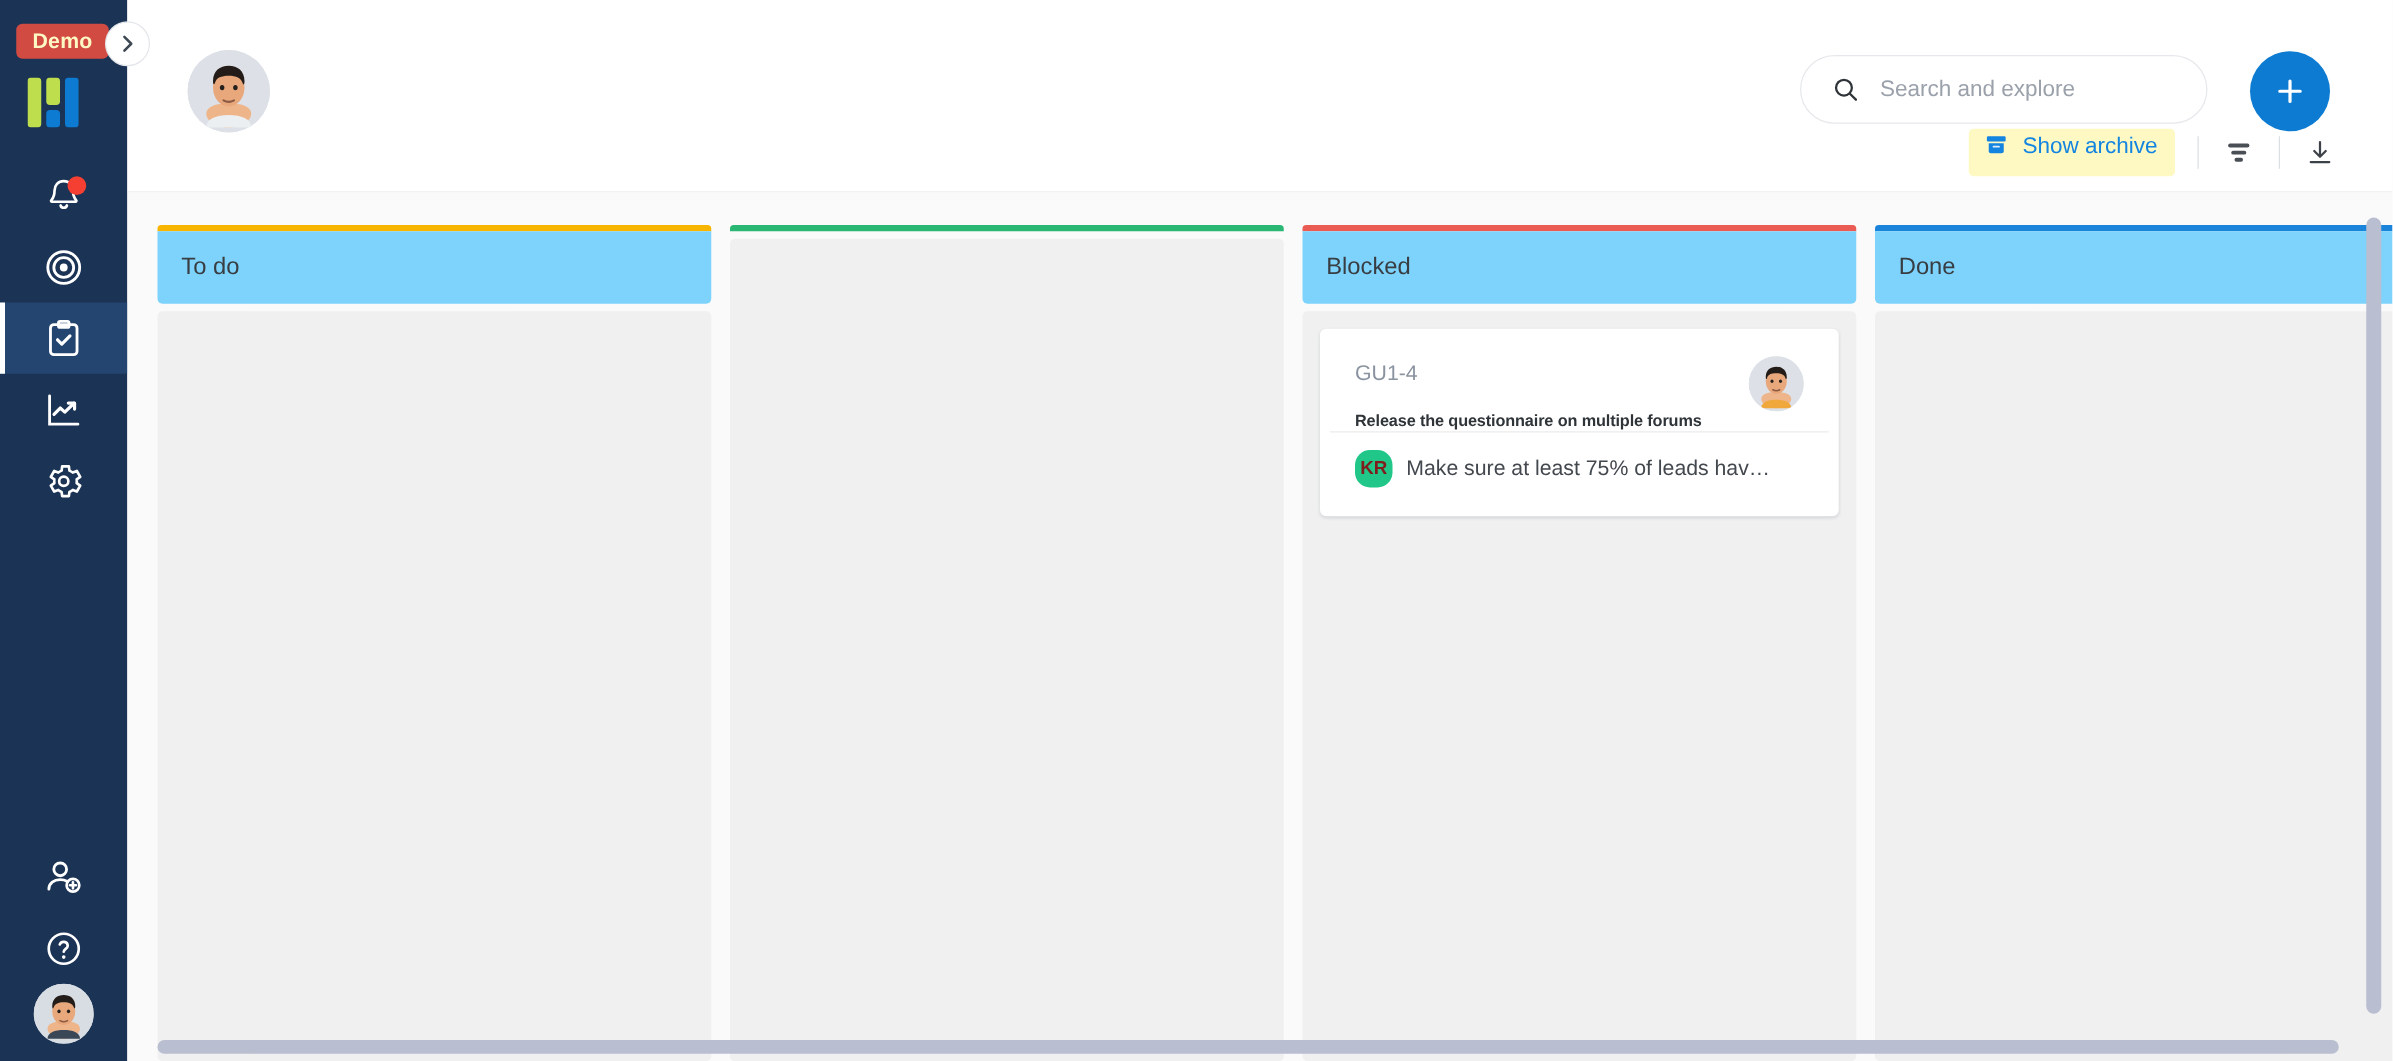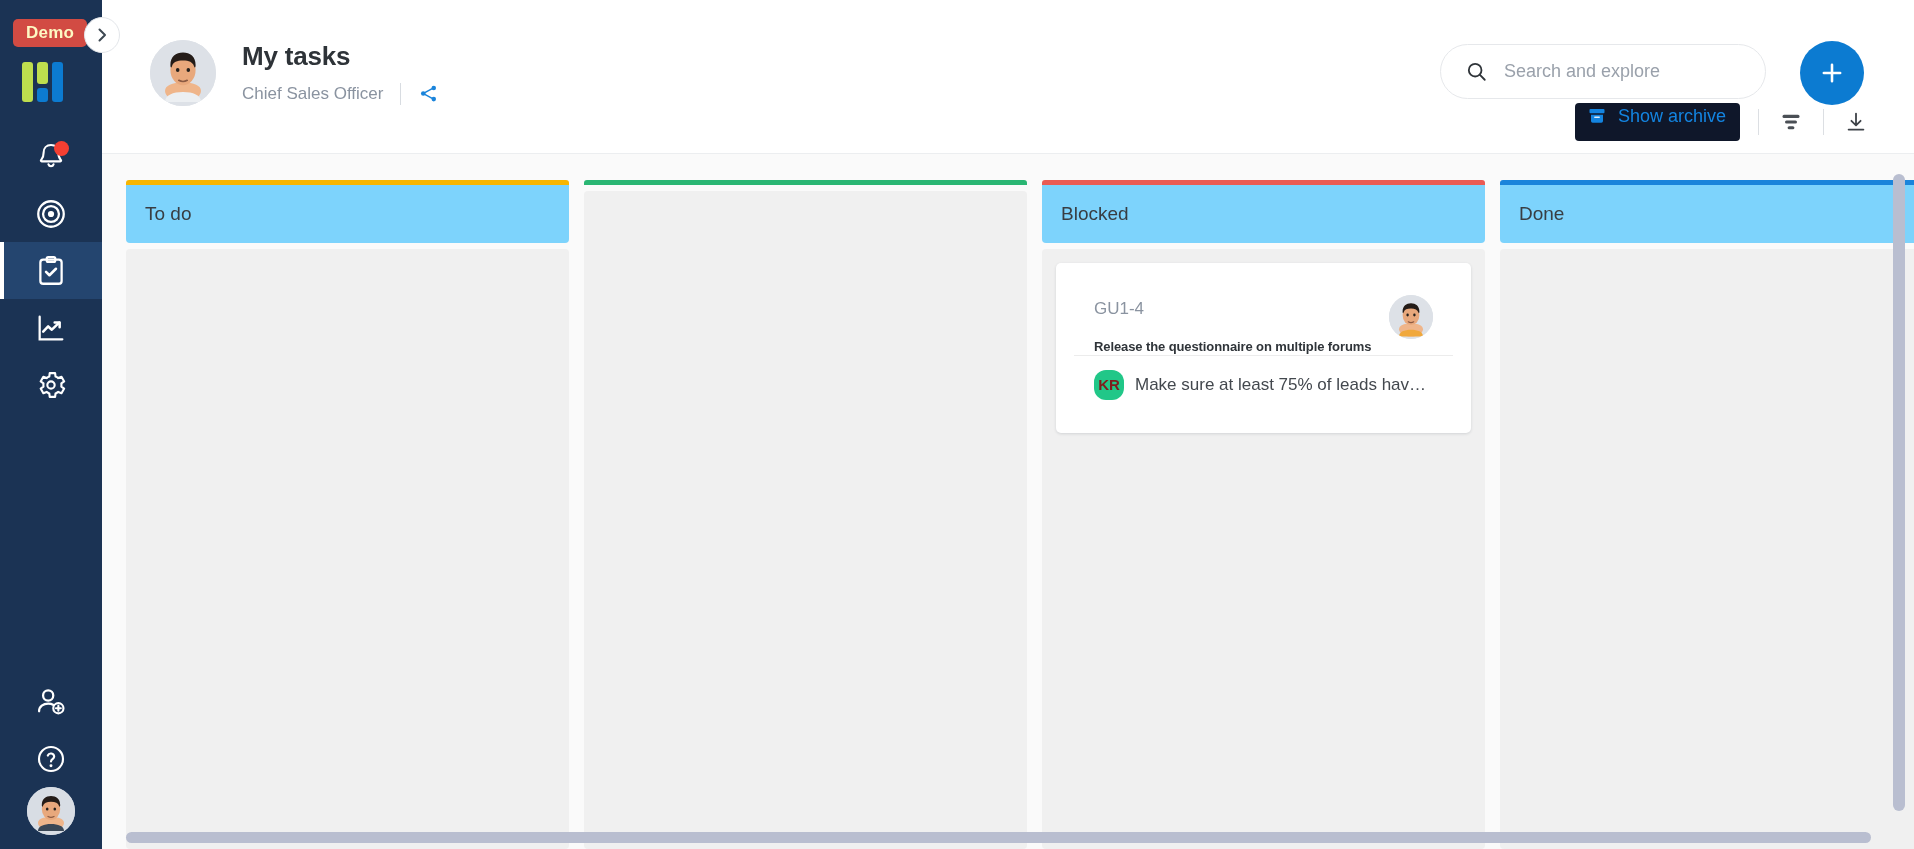--- a/index.html
+++ b/index.html
@@ -151,21 +151,21 @@
   }
 
   .toolbar {
     position: absolute;
     right: 44px; bottom: 10px;
     display: flex; align-items: center;
     height: 42px;
   }
   .archive-btn {
     display: flex; align-items: center;
-    background: #0f172a;
+    background: #fef9c3;
     border-radius: 4px;
     height: 38px;
     padding: 0 14px 12px 12px;
     gap: 11px;
     border: none; cursor: pointer;
   }
   .archive-btn span {
     font-size: 18px; color: #1384e0;
   }
   .tb-sep { width: 1px; height: 26px; background: #dcdfe3; margin: 0 18px; }
@@ -210,21 +210,21 @@
     border-radius: 4px;
     flex: 1 1 auto;
     padding: 14px;
     min-height: 0;
   }
 
   .card {
     background: #ffffff;
     border-radius: 5px;
     box-shadow: 0 1px 3px rgba(25,40,60,0.14);
-    padding: 18px;
+    padding: 8px;
   }
   .card-main { padding: 18px 20px 0 20px; position: relative; }
   .card-id {
     font-size: 17px; color: #8a93a0;
   }
   .card-avatar {
     position: absolute; right: 20px; top: 14px;
     width: 44px; height: 44px; border-radius: 50%;
     background: #dde1e7; overflow: hidden;
   }
@@ -390,33 +390,20 @@
         <svg class="face" viewBox="0 0 66 66">
           <rect width="66" height="66" fill="#dde1e7"></rect>
           <path d="M33 62c-10 0-18-5.5-18-11 0-5.5 7-8.5 18-8.5s18 3 18 8.5c0 5.5-8 11-18 11z" fill="#efb58a"></path>
           <path d="M15 62c0-7 8-10 18-10s18 3 18 10z" fill="#eceff2"></path>
           <ellipse cx="33" cy="30" rx="12.6" ry="15.2" fill="#e8a87c"></ellipse>
           <path d="M20.4 25c0-8.3 5.5-12.4 12.6-12.4S45.6 16.7 45.6 25c0 2.2-.8 3.6-1.5 1.4-1.4-4.1-5-5.8-11.1-5.8s-9.7 1.5-11.1 5.8c-.7 2.1-1.5.8-1.5-1.4z" fill="#241c18"></path>
           <ellipse cx="27.7" cy="30" rx="1.8" ry="2.1" fill="#24201d"></ellipse>
           <ellipse cx="38.3" cy="30" rx="1.8" ry="2.1" fill="#24201d"></ellipse>
           <path d="M28.8 40.3c2.6 1.5 5.8 1.5 8.4 0" fill="none" stroke="#8b5a42" stroke-width="1.7" stroke-linecap="round"></path>
         </svg>
-      </div>
-      <div class="profile-text">
-        <div class="page-title">My tasks</div>
-        <div class="subtitle-row">
-          <div class="subtitle">Chief Sales Officer</div>
-          <div class="divider-v"></div>
-          <svg class="share-icon" width="21" height="21" viewBox="0 0 24 24">
-            <circle cx="18" cy="5.6" r="2.6" fill="#1a84db"></circle>
-            <circle cx="6" cy="12" r="2.6" fill="#1a84db"></circle>
-            <circle cx="18" cy="18.4" r="2.6" fill="#1a84db"></circle>
-            <path d="M8.3 10.8l7.4-4.1M8.3 13.2l7.4 4.1" stroke="#1a84db" stroke-width="1.7" stroke-linecap="round"></path>
-          </svg>
-        </div>
       </div>
     </div>
 
     <div class="search-wrap">
       <svg width="23" height="23" viewBox="0 0 24 24">
         <circle cx="10.6" cy="10.6" r="6.6" fill="none" stroke="#2f3439" stroke-width="1.9"></circle>
         <path d="M15.6 15.6l5 5" stroke="#2f3439" stroke-width="1.9" stroke-linecap="round"></path>
       </svg>
       <input type="text" placeholder="Search and explore" style="">
     </div>

